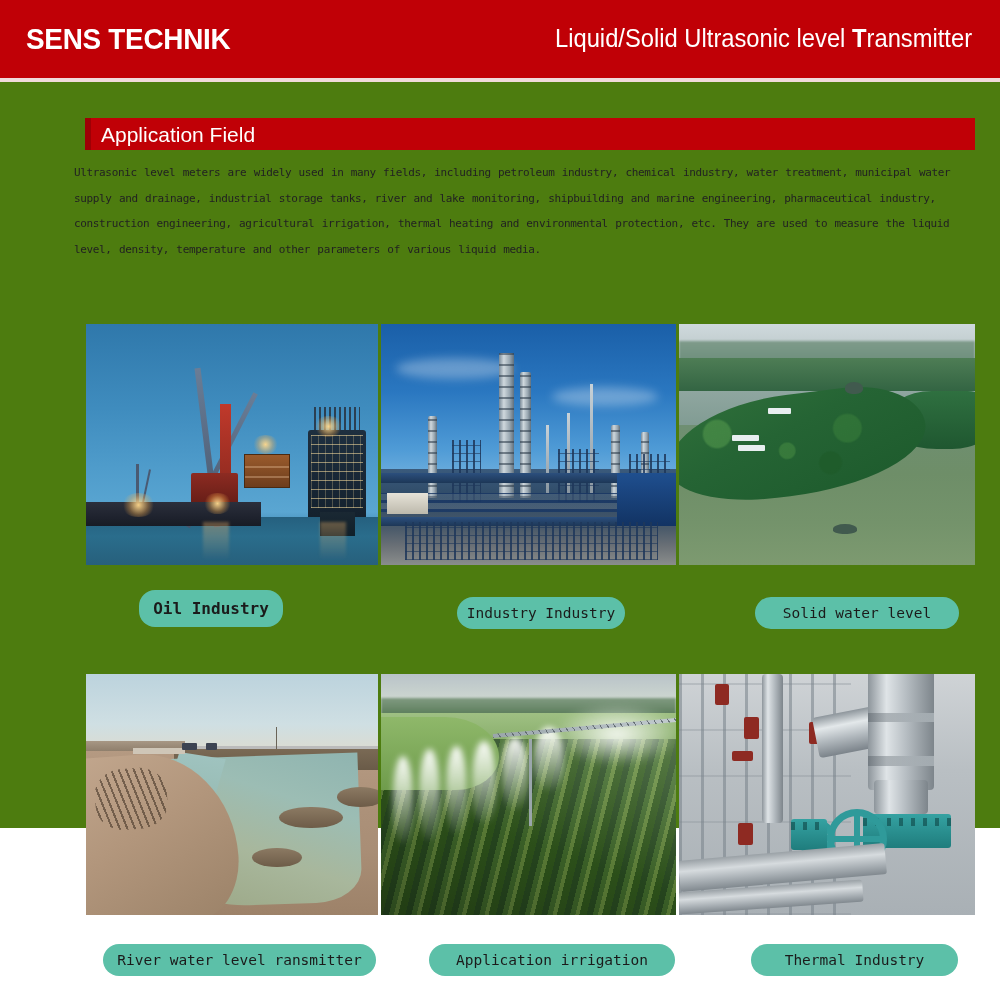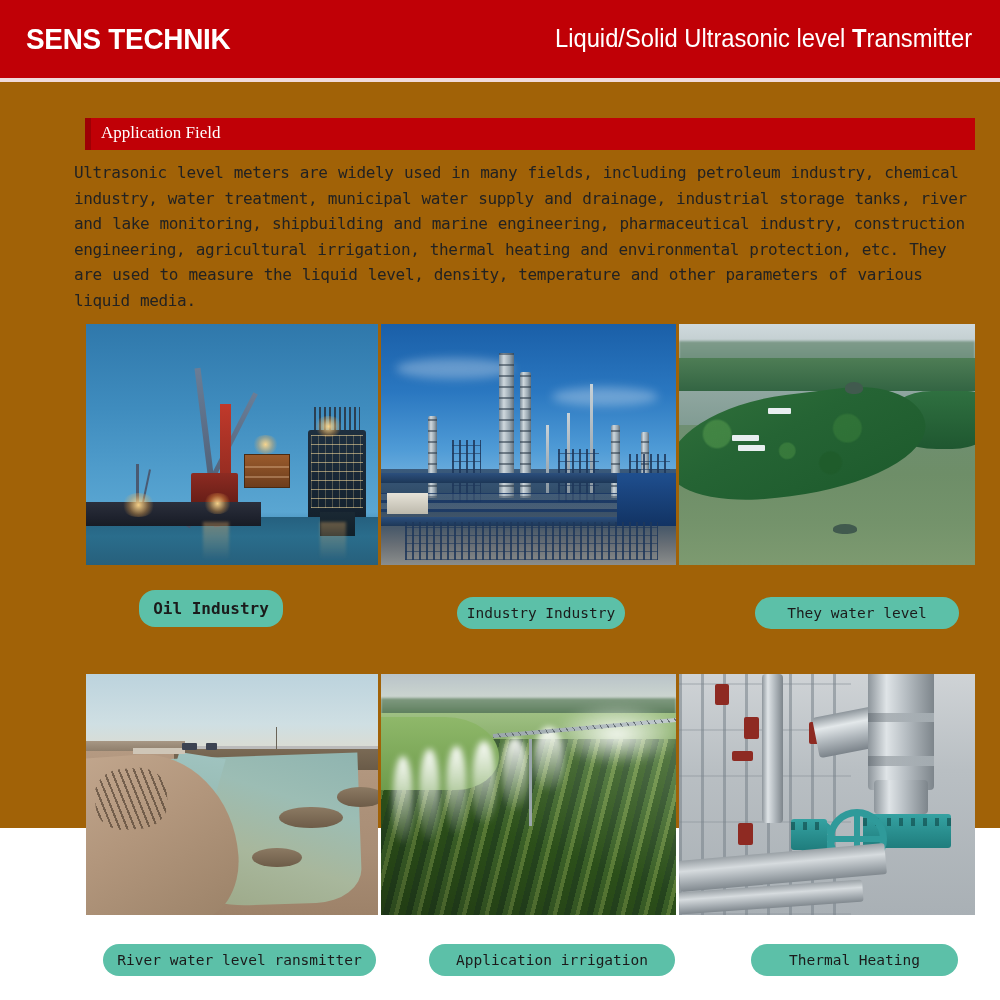--- a/index.html
+++ b/index.html
@@ -9,21 +9,21 @@
     height: 1000px;
     background: #ffffff;
     font-family: "Liberation Sans", sans-serif;
     overflow: hidden;
   }
 
   .page {
     position: relative;
     width: 1000px;
     height: 828px;
-    background: #a16207;
+    background: #4d7c0f;
   }
 
   
   .header {
     position: absolute;
     left: 0; top: 0;
     width: 1000px; height: 78px;
     background: #c00006;
   }
   .header-rule {
@@ -65,33 +65,33 @@
   }
   .section-bar-accent {
     position: absolute;
     left: 0; top: 0;
     width: 6px; height: 32px;
     background: #9e0005;
   }
   .section-bar-label {
     position: absolute;
     left: 16px; top: 5px;
-    font-size: 17px;
+    font-size: 21px;
     color: #ffffff;
-    font-family: Liberation Serif, serif;
+    font-family: Liberation Sans, sans-serif;
     white-space: nowrap;
   }
 
   
   .intro {
     position: absolute;
     left: 74px; top: 160px;
     width: 910px;
     font-family: "DejaVu Sans Mono", "Liberation Mono", monospace;
-    font-size: 16px;
+    font-size: 11px;
     line-height: 25.6px;
     color: #222222;
     letter-spacing: -0.35px;
     text-align: left;
     word-spacing: 1px;
   }
 
   
   .photo {
     position: absolute;
@@ -688,18 +688,18 @@
       <div class="thm-valve" style="left:40%; top:60%; width:38px; height:38px;"></div>
       <div class="thm-flange" style="left:38%; top:60%; width:12%; height:13%;"></div>
 
       <div class="thm-lowpipe" style="left:0; top:74%; width:70%; height:13%; transform:rotate(-5deg);"></div>
       <div class="thm-lowpipe" style="left:0; top:88%; width:62%; height:9%; transform:rotate(-4deg);"></div>
     </div>
   </div>
 
   <div class="pill pill-oil">Oil Industry</div>
   <div class="pill pill-chem">Industry Industry</div>
-  <div class="pill pill-lake">They water level</div>
+  <div class="pill pill-lake">Solid water level</div>
   <div class="pill pill-river">River water level ransmitter</div>
   <div class="pill pill-agri">Application irrigation</div>
-  <div class="pill pill-therm">Thermal Heating</div>
+  <div class="pill pill-therm">Thermal Industry</div>
 
 </div>
 
 </body></html>

